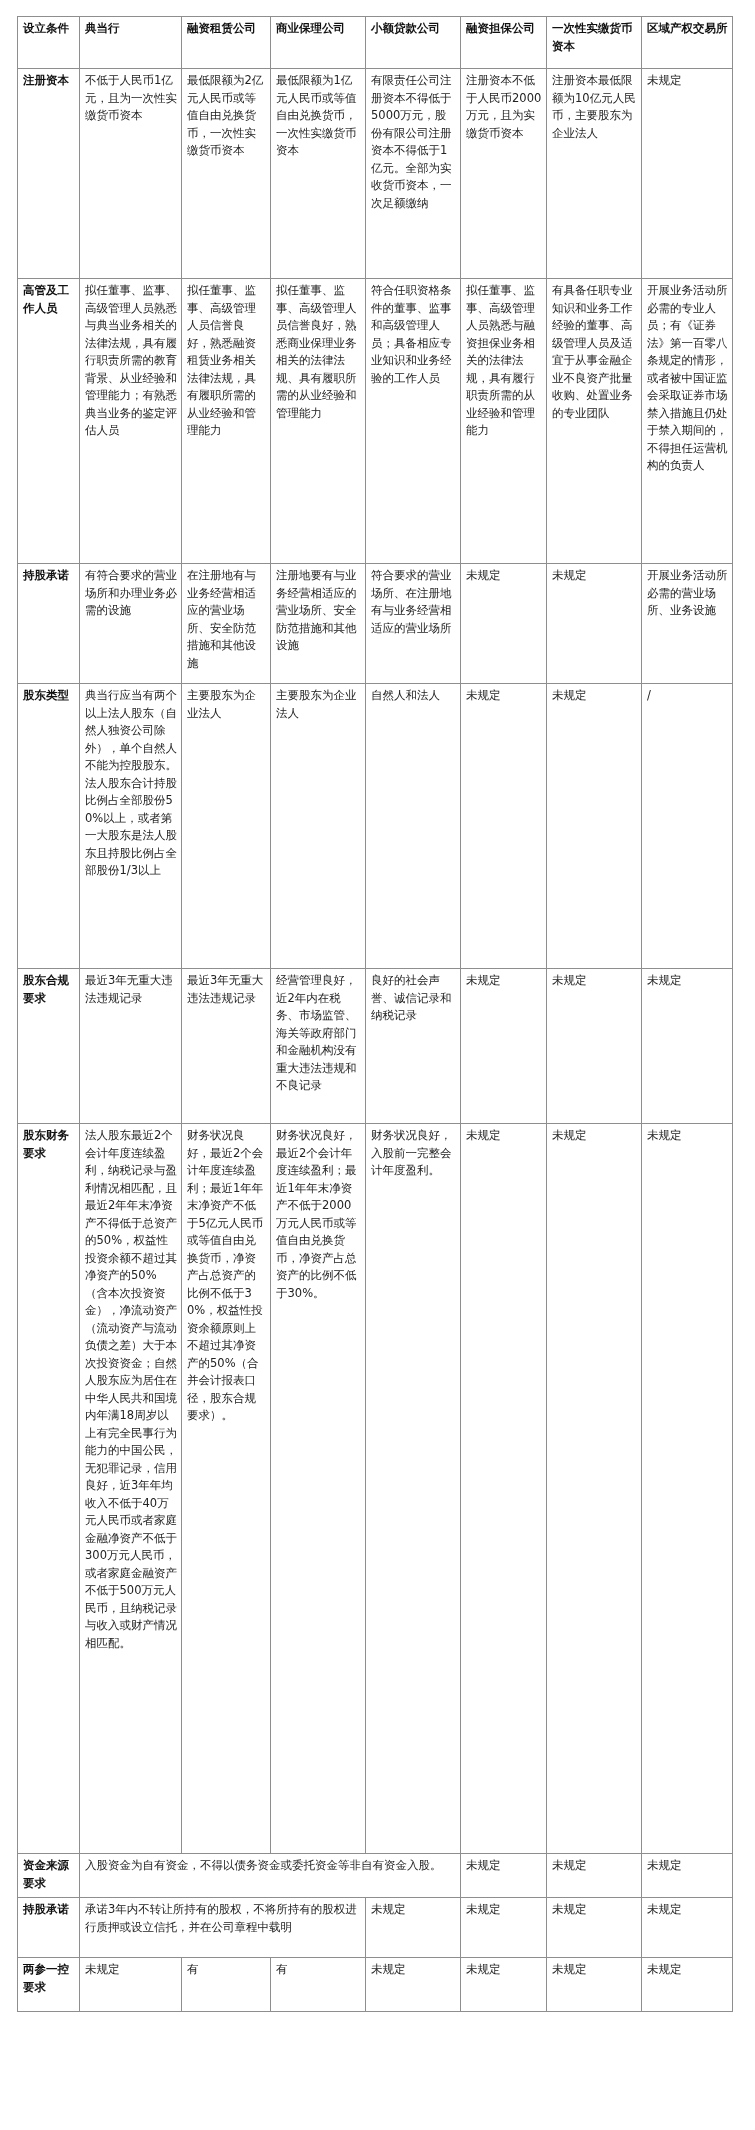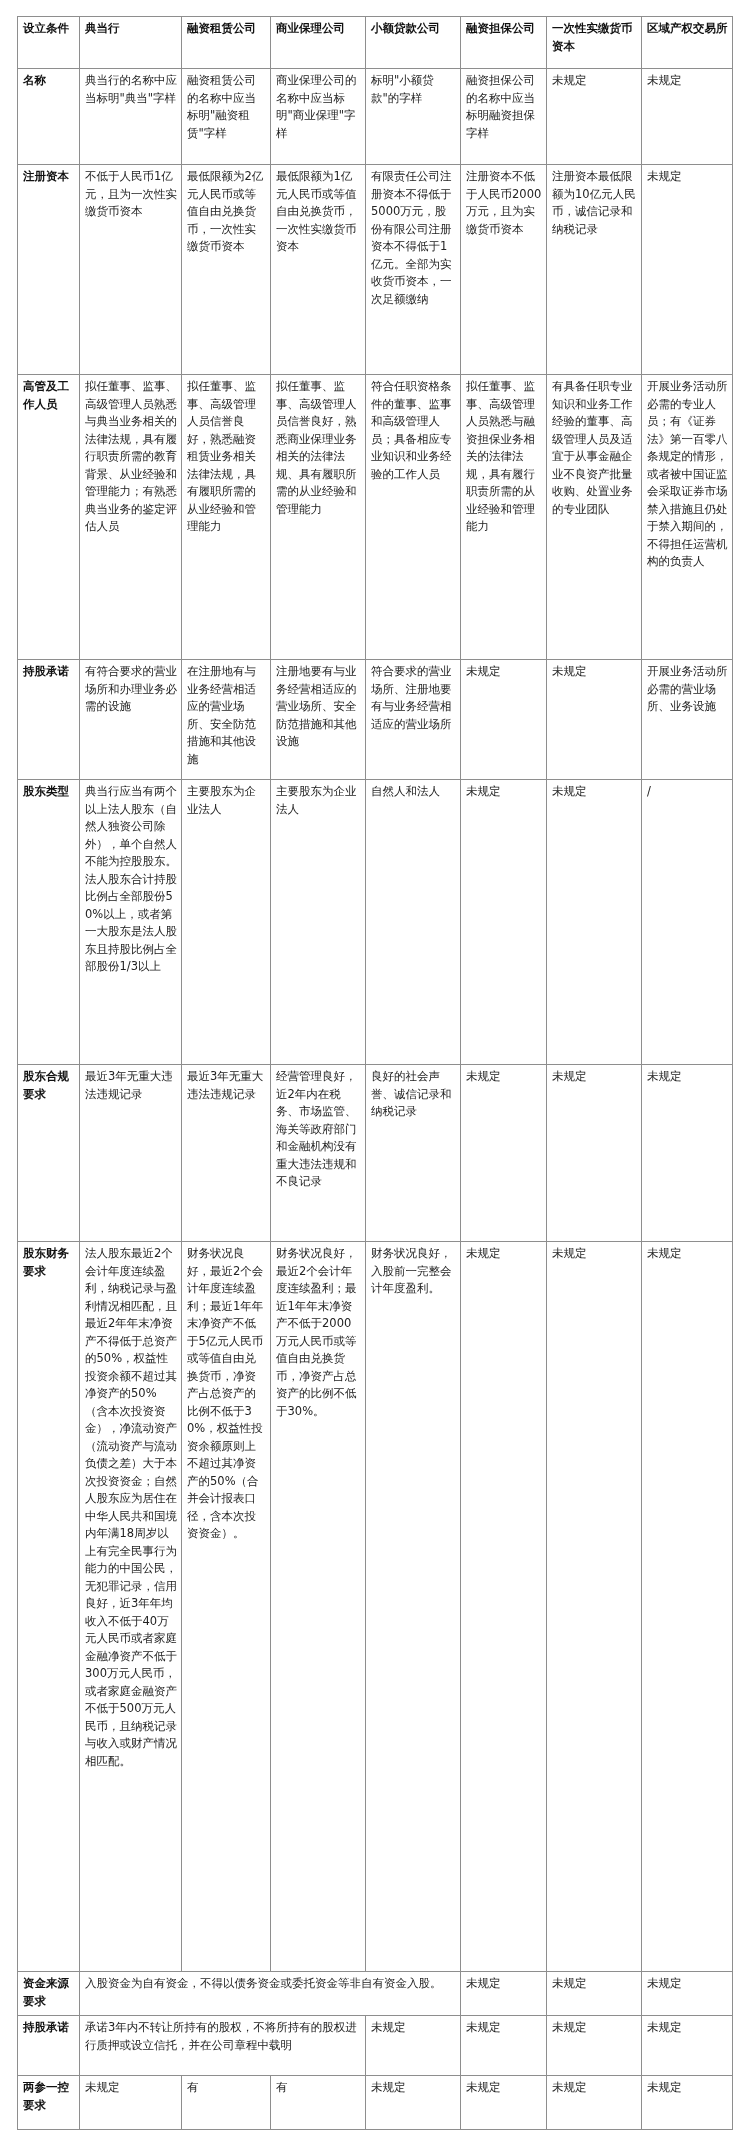--- a/index.html
+++ b/index.html
@@ -32,90 +32,80 @@
     <td>设立条件</td>
     <td>典当行</td>
     <td>融资租赁公司</td>
     <td>商业保理公司</td>
     <td>小额贷款公司</td>
     <td>融资担保公司</td>
     <td>一次性实缴货币资本</td>
     <td>区域产权交易所</td>
   </tr>
 
-  <tr style="height:96px">
-    <td class="rh">名称</td>
-    <td>典当行的名称中应当标明"典当"字样</td>
-    <td>融资租赁公司的名称中应当标明"融资租赁"字样</td>
-    <td>商业保理公司的名称中应当标明"商业保理"字样</td>
-    <td>标明"小额贷款"的字样</td>
-    <td>融资担保公司的名称中应当标明融资担保字样</td>
-    <td>未规定</td>
-    <td>未规定</td>
-  </tr>
 
   <tr style="height:210px">
     <td class="rh">注册资本</td>
     <td>不低于人民币1亿元，且为一次性实缴货币资本</td>
     <td>最低限额为2亿元人民币或等值自由兑换货币，一次性实缴货币资本</td>
     <td>最低限额为1亿元人民币或等值自由兑换货币，一次性实缴货币资本</td>
     <td>有限责任公司注册资本不得低于5000万元，股份有限公司注册资本不得低于1亿元。全部为实收货币资本，一次足额缴纳</td>
     <td>注册资本不低于人民币2000万元，且为实缴货币资本</td>
-    <td>注册资本最低限额为10亿元人民币，诚信记录和纳税记录</td>
+    <td>注册资本最低限额为10亿元人民币，主要股东为企业法人</td>
     <td>未规定</td>
   </tr>
 
   <tr style="height:285px">
     <td class="rh">高管及工作人员</td>
     <td>拟任董事、监事、高级管理人员熟悉与典当业务相关的法律法规，具有履行职责所需的教育背景、从业经验和管理能力；有熟悉典当业务的鉴定评估人员</td>
     <td>拟任董事、监事、高级管理人员信誉良好，熟悉融资租赁业务相关法律法规，具有履职所需的从业经验和管理能力</td>
     <td>拟任董事、监事、高级管理人员信誉良好，熟悉商业保理业务相关的法律法规、具有履职所需的从业经验和管理能力</td>
     <td>符合任职资格条件的董事、监事和高级管理人员；具备相应专业知识和业务经验的工作人员</td>
     <td>拟任董事、监事、高级管理人员熟悉与融资担保业务相关的法律法规，具有履行职责所需的从业经验和管理能力</td>
     <td>有具备任职专业知识和业务工作经验的董事、高级管理人员及适宜于从事金融企业不良资产批量收购、处置业务的专业团队</td>
     <td>开展业务活动所必需的专业人员；有《证券法》第一百零八条规定的情形，或者被中国证监会采取证券市场禁入措施且仍处于禁入期间的，不得担任运营机构的负责人</td>
   </tr>
 
   <tr style="height:120px">
     <td class="rh">持股承诺</td>
     <td>有符合要求的营业场所和办理业务必需的设施</td>
     <td>在注册地有与业务经营相适应的营业场所、安全防范措施和其他设施</td>
     <td>注册地要有与业务经营相适应的营业场所、安全防范措施和其他设施</td>
-    <td>符合要求的营业场所、注册地要有与业务经营相适应的营业场所</td>
+    <td>符合要求的营业场所、在注册地有与业务经营相适应的营业场所</td>
     <td>未规定</td>
     <td>未规定</td>
     <td>开展业务活动所必需的营业场所、业务设施</td>
   </tr>
 
   <tr style="height:285px">
     <td class="rh">股东类型</td>
     <td>典当行应当有两个以上法人股东（自然人独资公司除外），单个自然人不能为控股股东。法人股东合计持股比例占全部股份50%以上，或者第一大股东是法人股东且持股比例占全部股份1/3以上</td>
     <td>主要股东为企业法人</td>
     <td>主要股东为企业法人</td>
     <td>自然人和法人</td>
     <td>未规定</td>
     <td>未规定</td>
     <td>/</td>
   </tr>
 
-  <tr style="height:177px">
+  <tr style="height:155px">
     <td class="rh">股东合规要求</td>
     <td>最近3年无重大违法违规记录</td>
     <td>最近3年无重大违法违规记录</td>
     <td>经营管理良好，近2年内在税务、市场监管、海关等政府部门和金融机构没有重大违法违规和不良记录</td>
     <td>良好的社会声誉、诚信记录和纳税记录</td>
     <td>未规定</td>
     <td>未规定</td>
     <td>未规定</td>
   </tr>
 
   <tr style="height:730px">
     <td class="rh">股东财务要求</td>
     <td>法人股东最近2个会计年度连续盈利，纳税记录与盈利情况相匹配，且最近2年年末净资产不得低于总资产的50%，权益性投资余额不超过其净资产的50%（含本次投资资金），净流动资产（流动资产与流动负债之差）大于本次投资资金；自然人股东应为居住在中华人民共和国境内年满18周岁以上有完全民事行为能力的中国公民，无犯罪记录，信用良好，近3年年均收入不低于40万元人民币或者家庭金融净资产不低于300万元人民币，或者家庭金融资产不低于500万元人民币，且纳税记录与收入或财产情况相匹配。</td>
-    <td>财务状况良好，最近2个会计年度连续盈利；最近1年年末净资产不低于5亿元人民币或等值自由兑换货币，净资产占总资产的比例不低于30%，权益性投资余额原则上不超过其净资产的50%（合并会计报表口径，含本次投资资金）。</td>
+    <td>财务状况良好，最近2个会计年度连续盈利；最近1年年末净资产不低于5亿元人民币或等值自由兑换货币，净资产占总资产的比例不低于30%，权益性投资余额原则上不超过其净资产的50%（合并会计报表口径，股东合规要求）。</td>
     <td>财务状况良好，最近2个会计年度连续盈利；最近1年年末净资产不低于2000万元人民币或等值自由兑换货币，净资产占总资产的比例不低于30%。</td>
     <td>财务状况良好，入股前一完整会计年度盈利。</td>
     <td>未规定</td>
     <td>未规定</td>
     <td>未规定</td>
   </tr>
 
   <tr style="height:44px">
     <td class="rh">资金来源要求</td>
     <td colspan="4">入股资金为自有资金，不得以债务资金或委托资金等非自有资金入股。</td>

